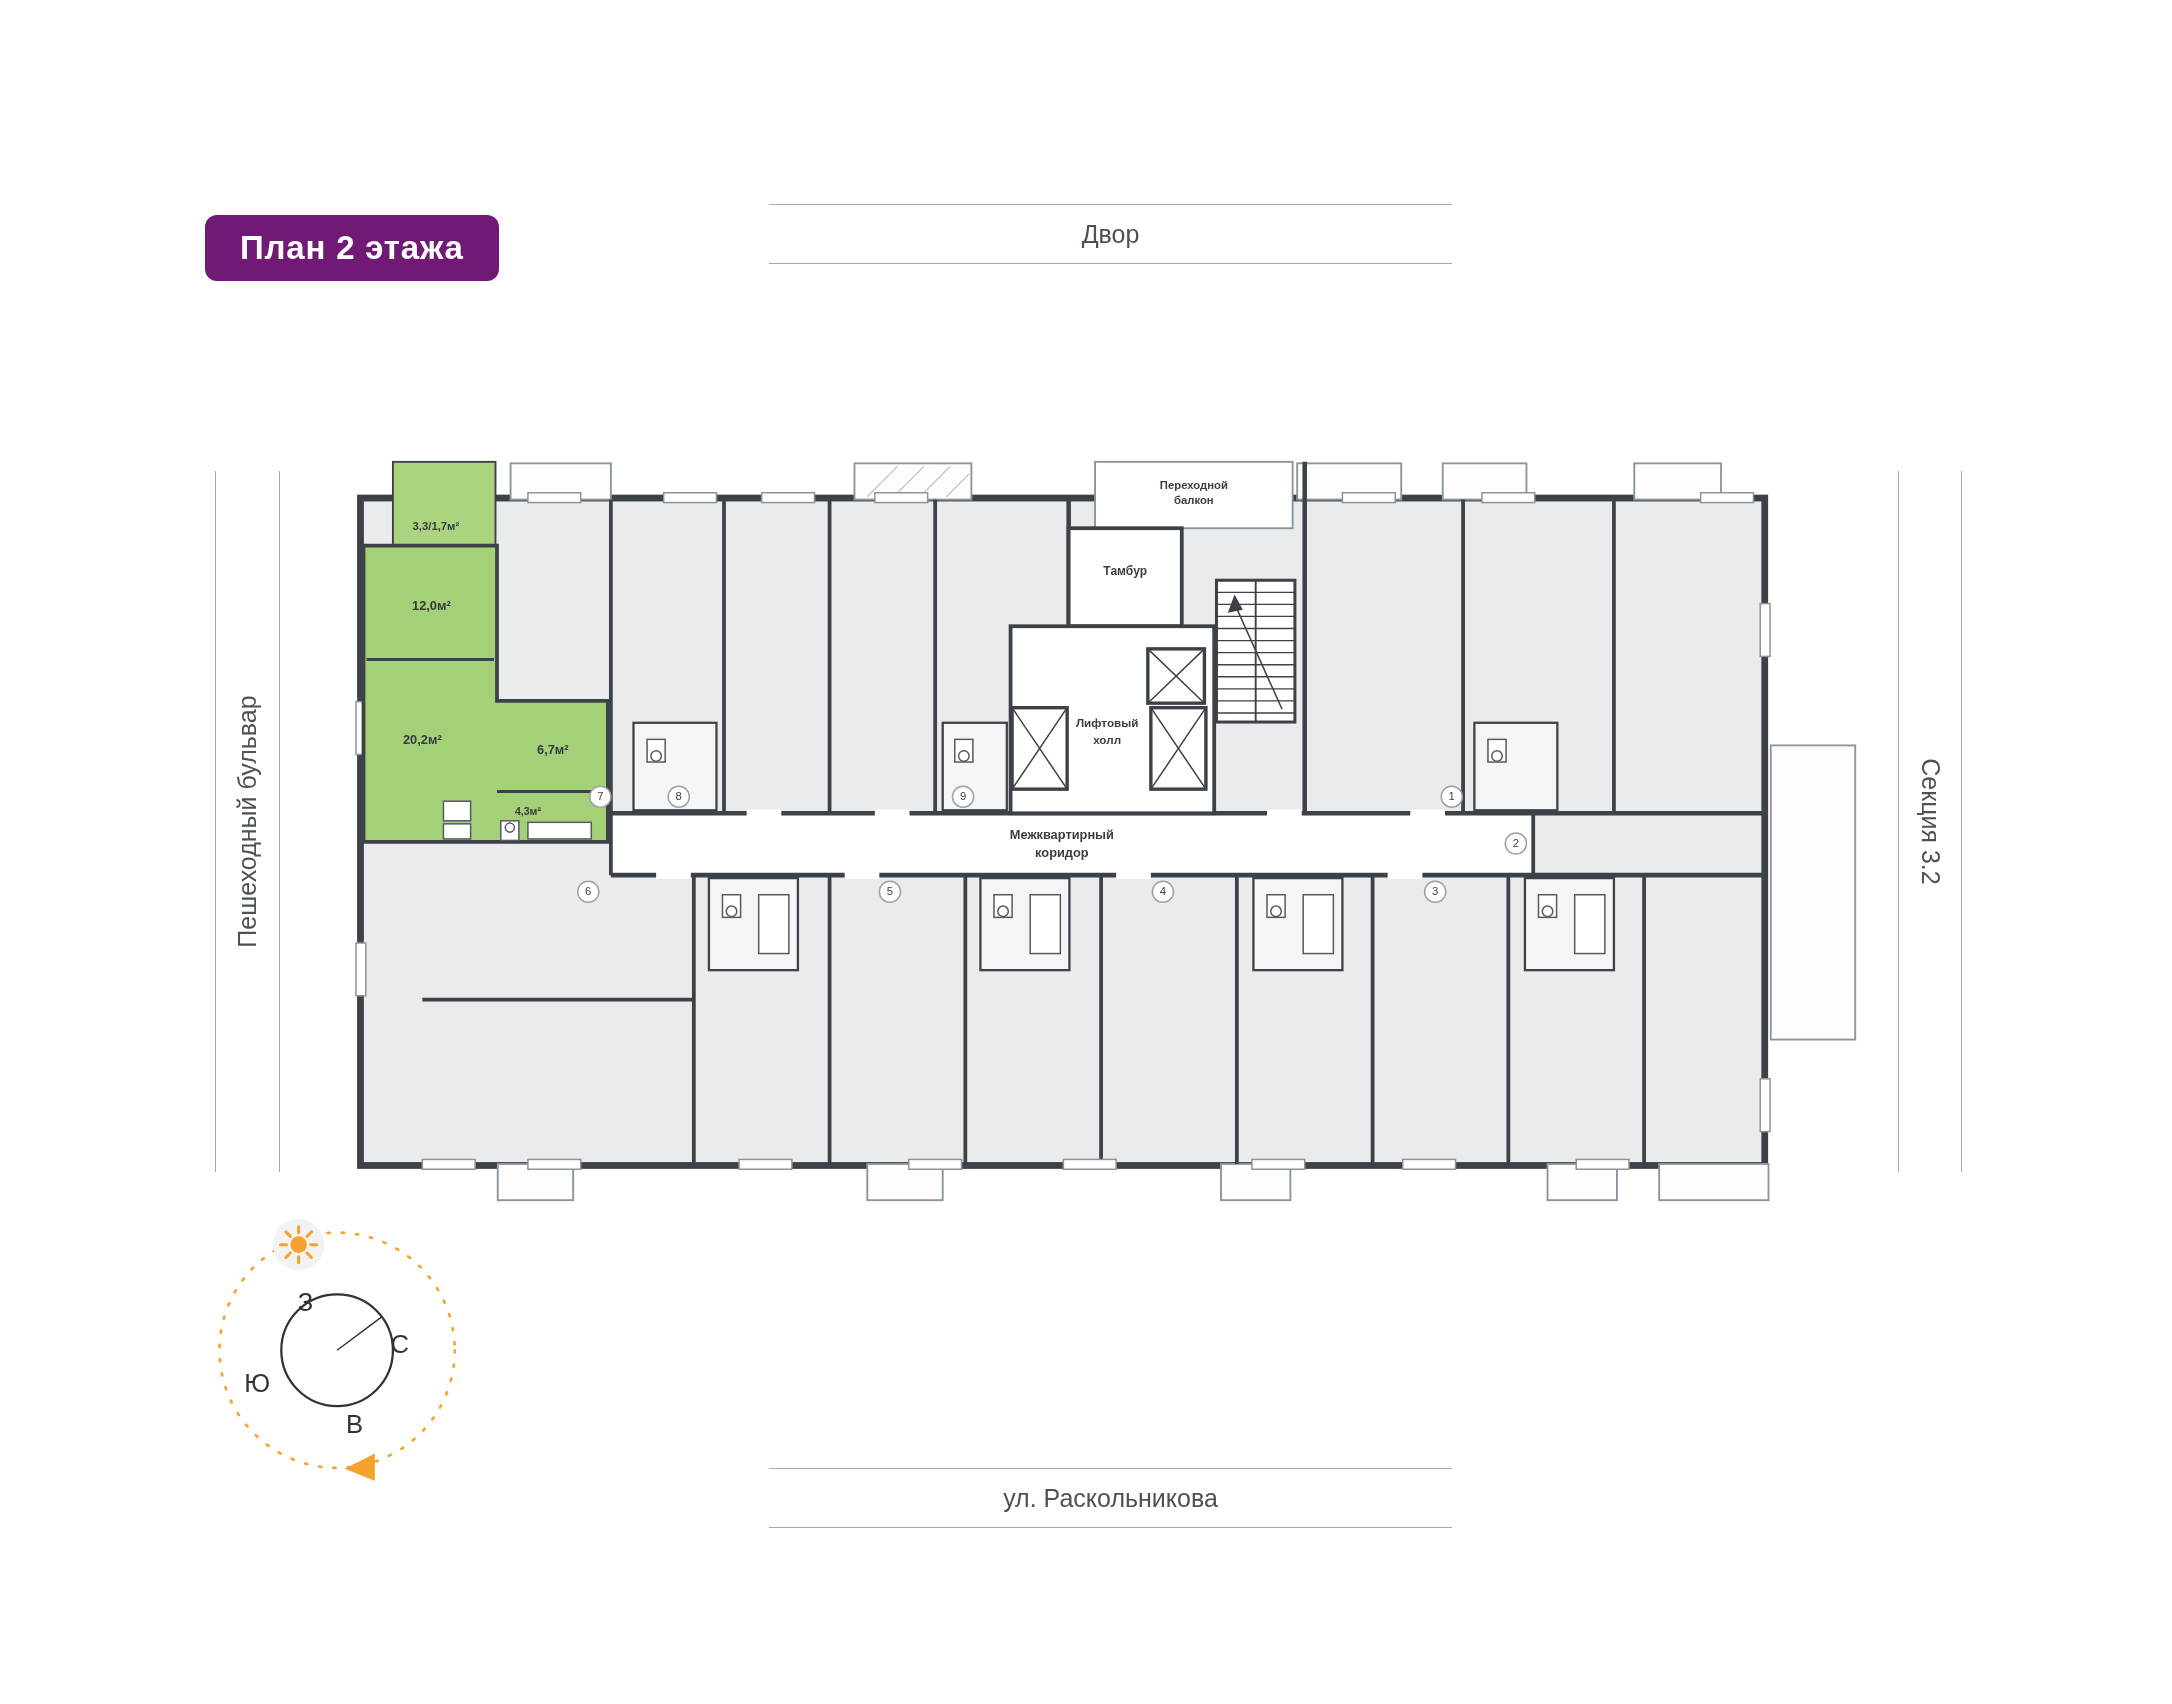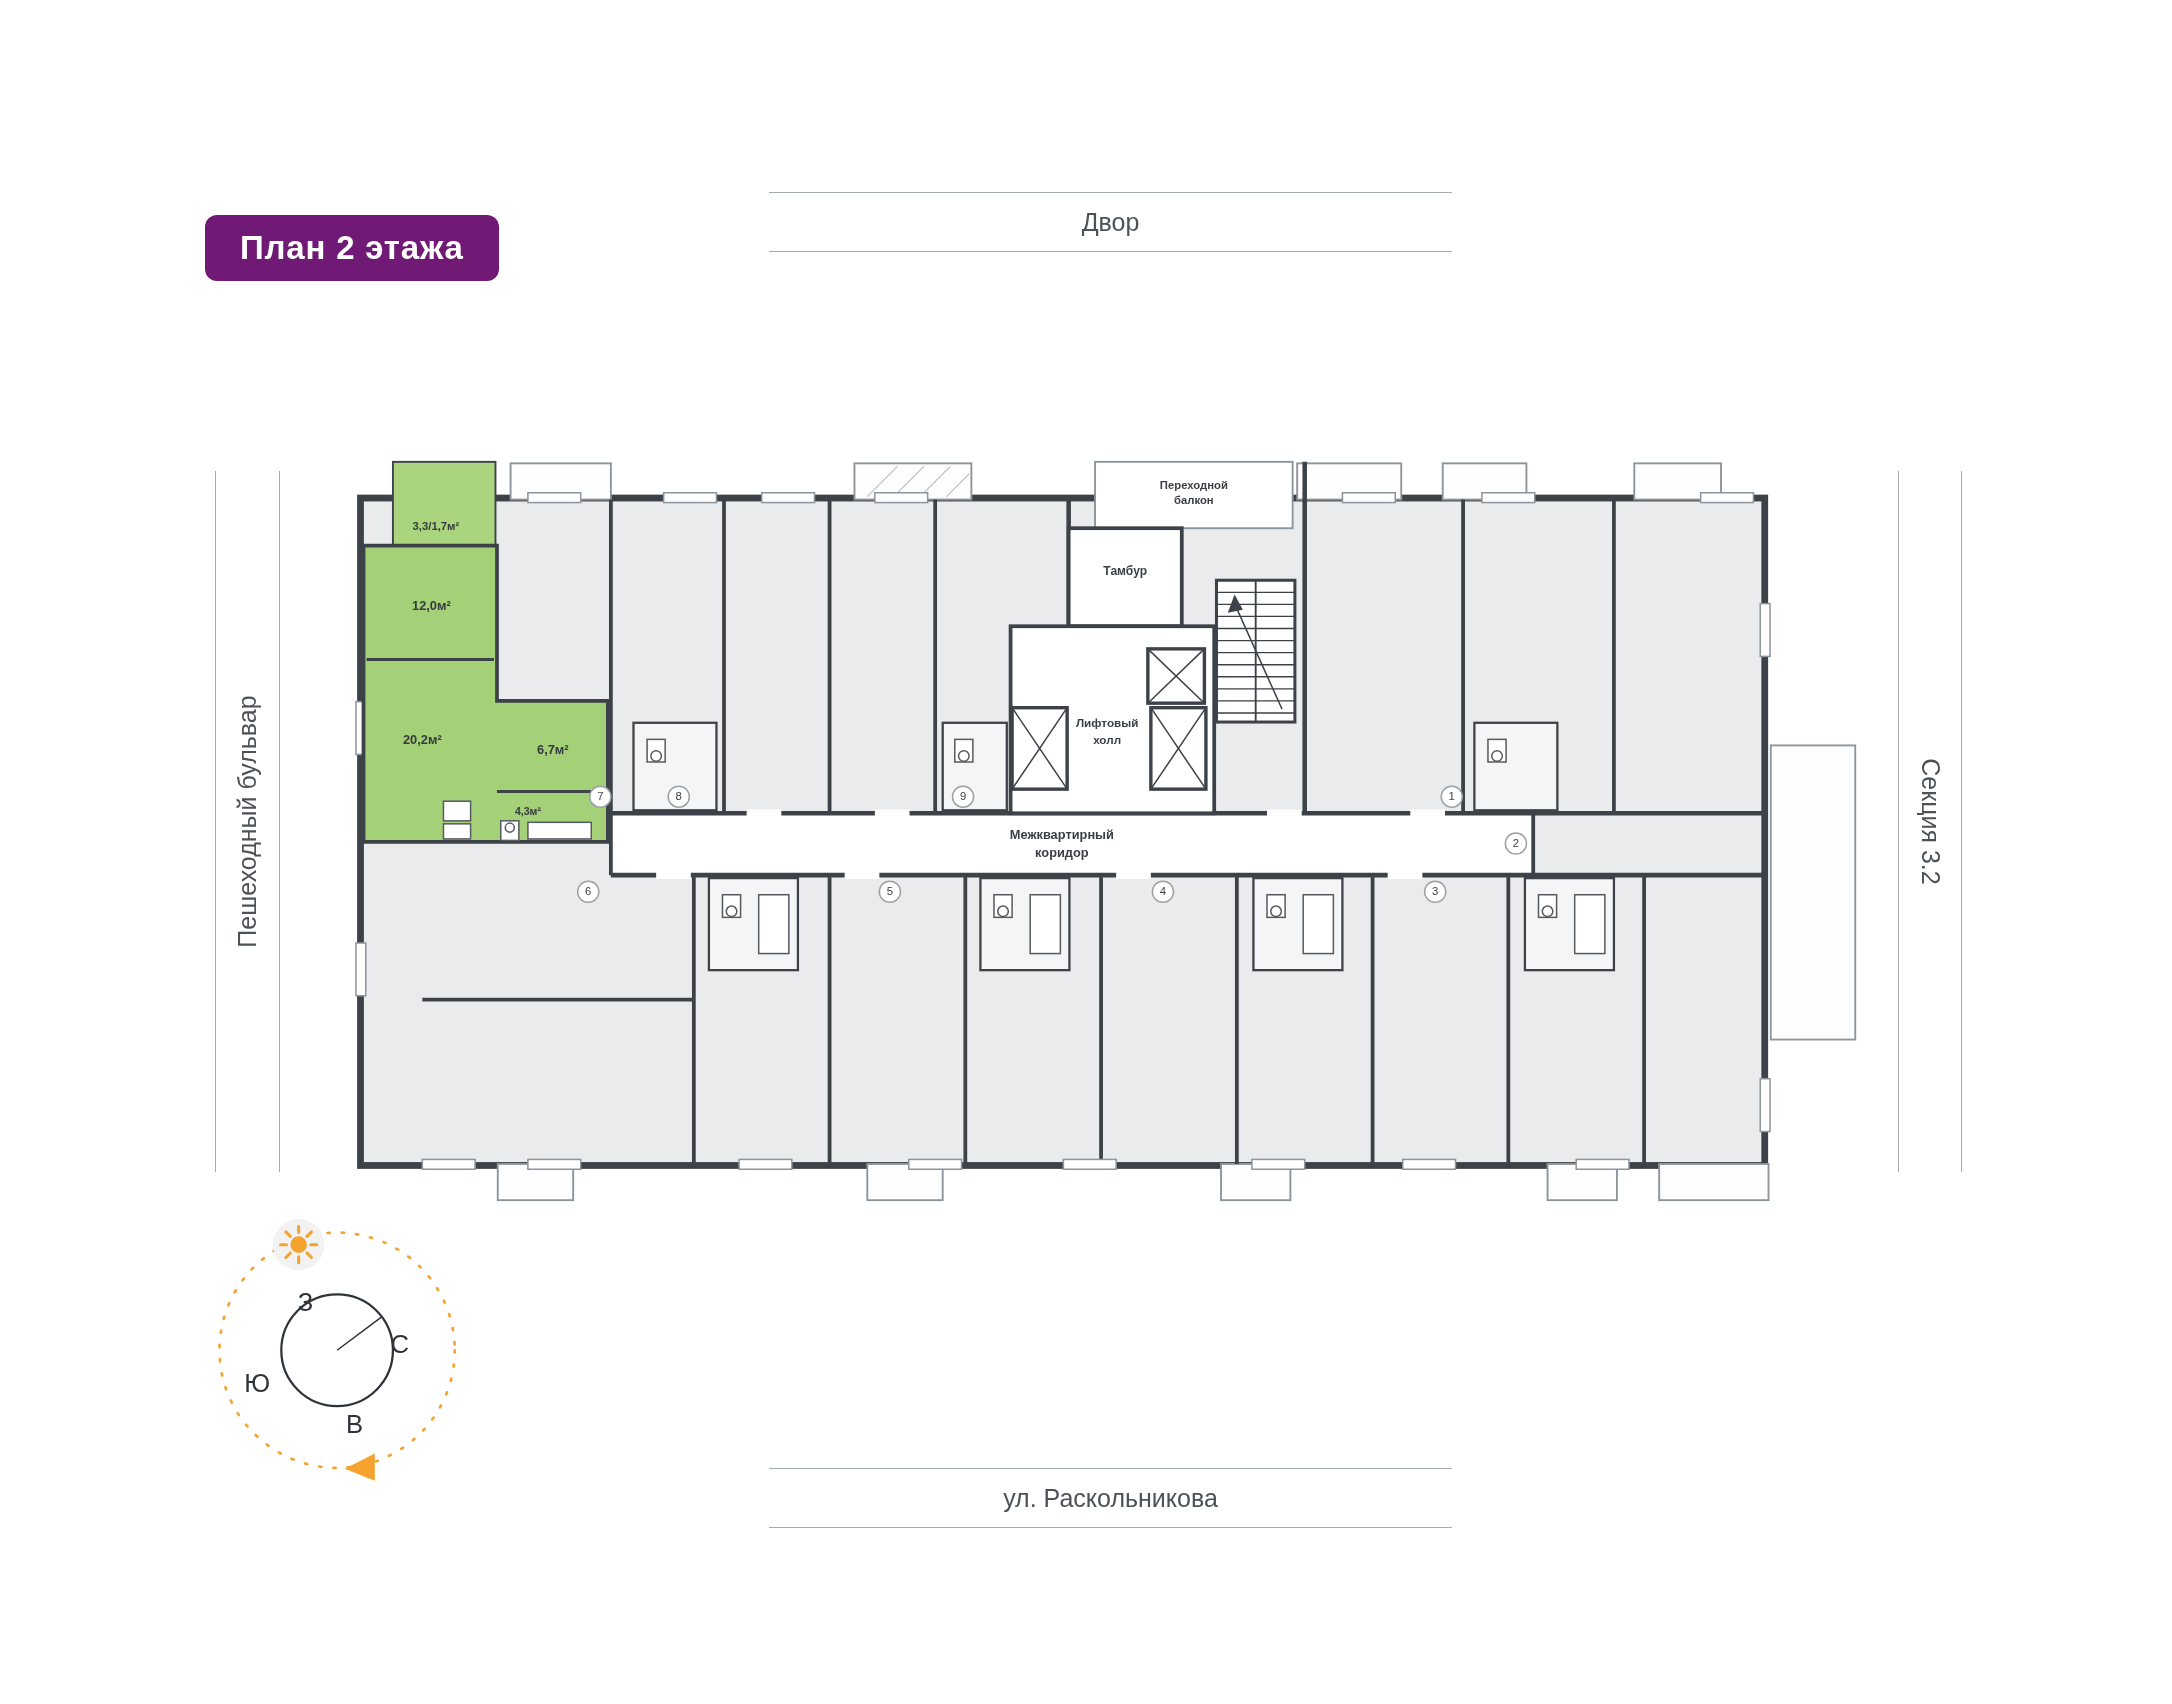--- a/index.html
+++ b/index.html
@@ -14,21 +14,21 @@
     font-size:33px;font-weight:bold;letter-spacing:0.8px;
   }
   .road{
     position:absolute;display:flex;align-items:center;justify-content:center;
     color:#4c5258;font-size:25px;
   }
   .road-h{
     left:769px;width:683px;height:58px;
     border-top:1.5px solid #a7acb1;border-bottom:1.5px solid #a7acb1;
   }
-  .road-top{top:192px;}
+  .road-top{top:204px;}
   .road-bottom{top:1424px;margin-top:44px;}
   .road-v{
     top:471px;height:701px;
     border-left:1.5px solid #a7acb1;border-right:1.5px solid #a7acb1;
   }
   .road-left{left:215px;width:63px;}
   .road-right{left:1898px;width:62px;}
   .rot-ccw{transform:rotate(-90deg);white-space:nowrap;}
   .rot-cw{transform:rotate(90deg);white-space:nowrap;}
   svg{position:absolute;left:0;top:0;}

